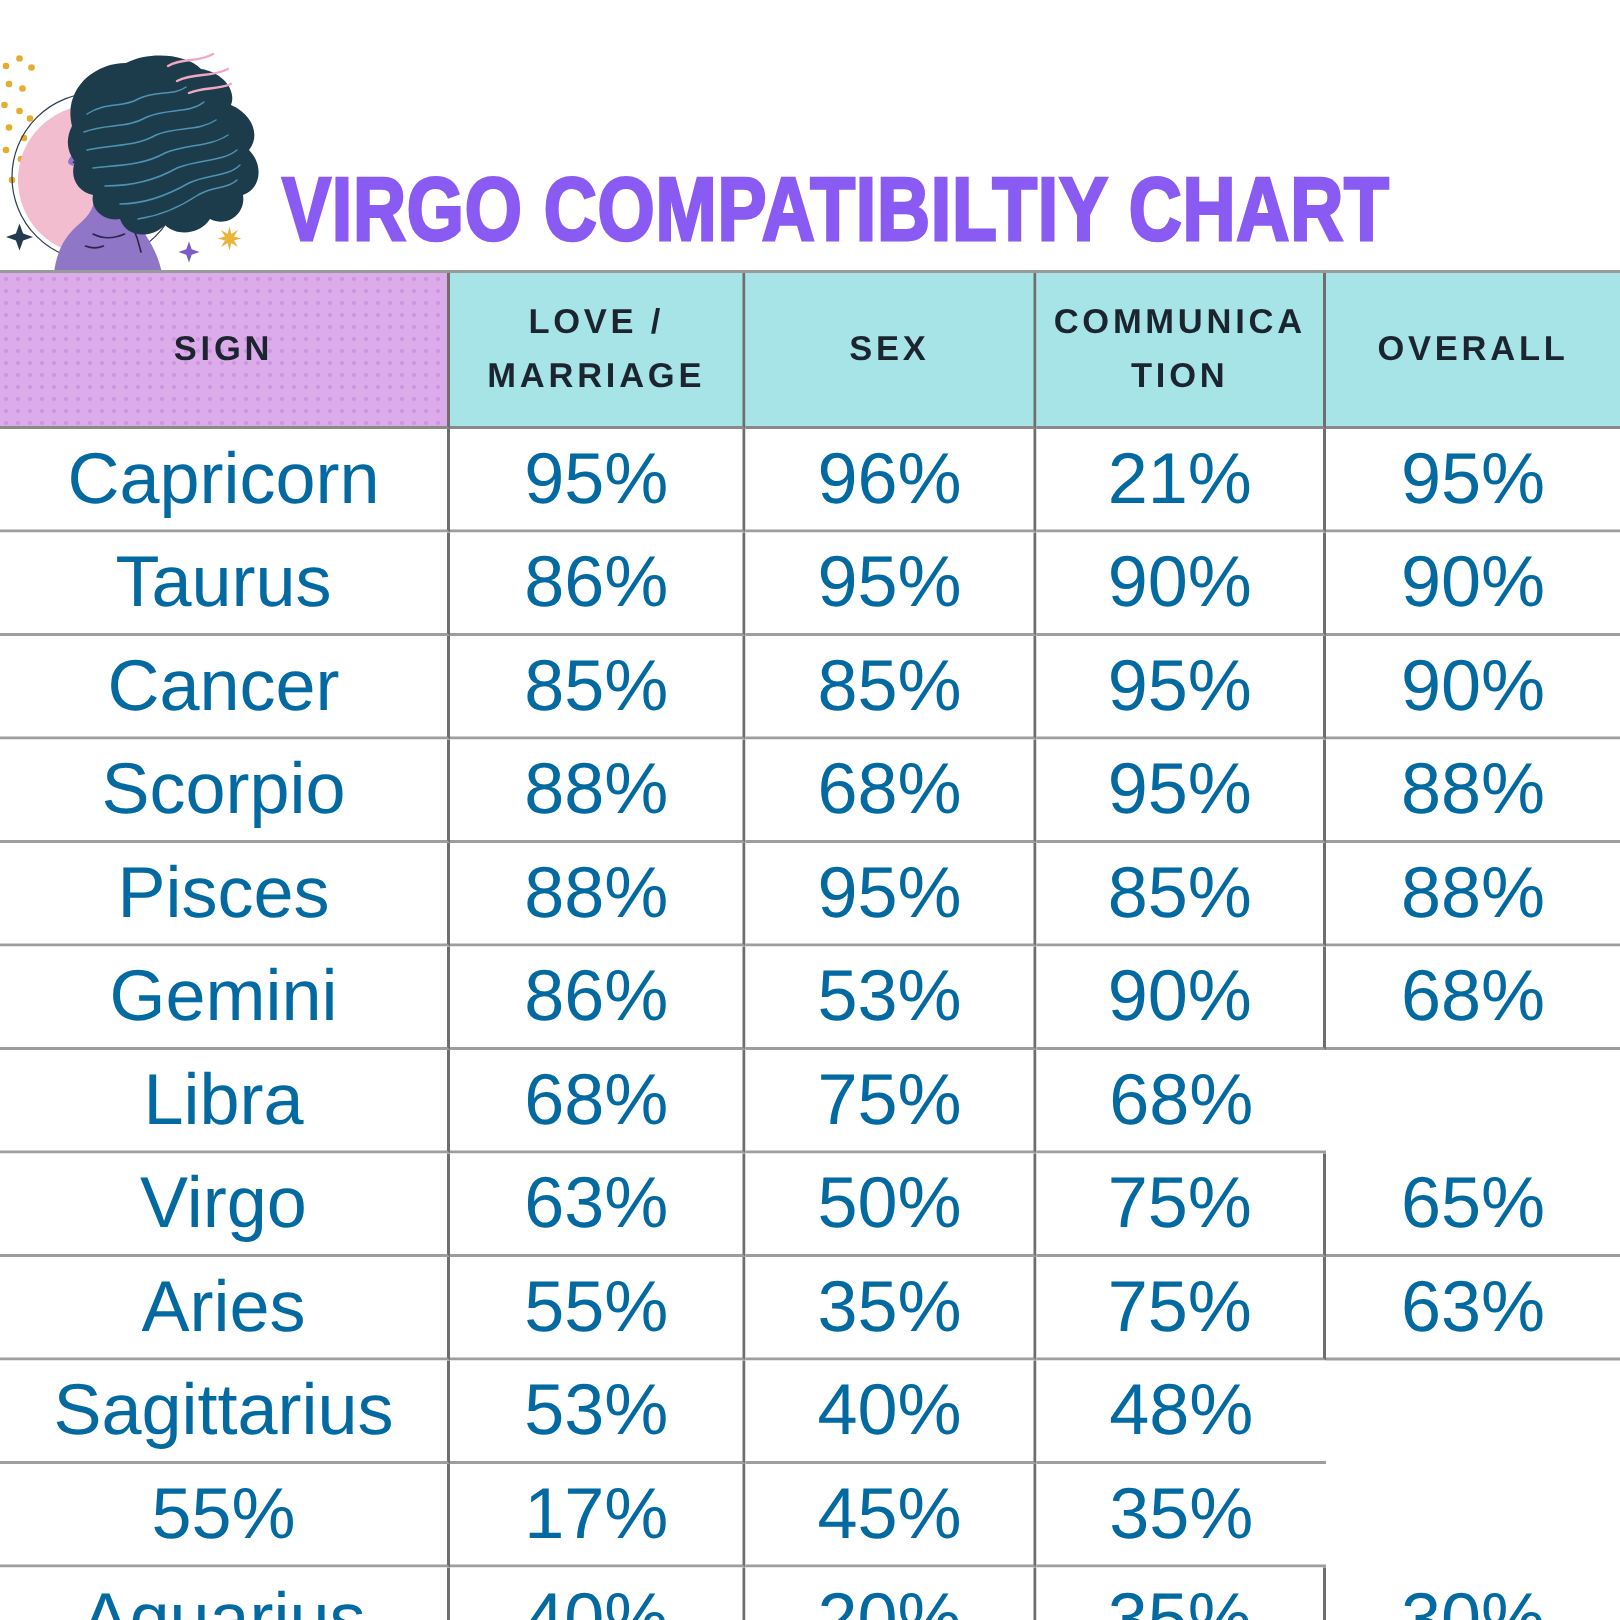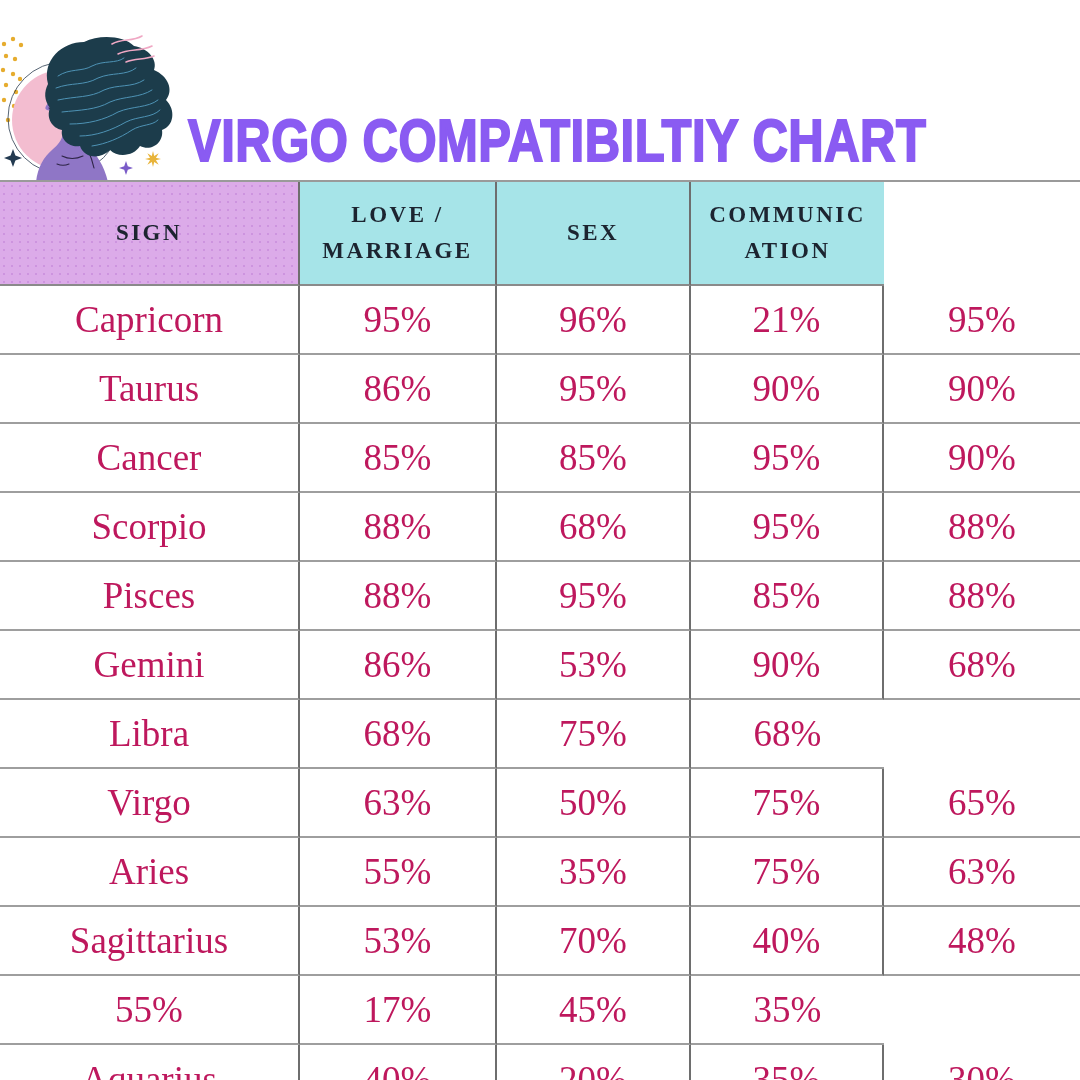--- a/index.html
+++ b/index.html
@@ -33,21 +33,20 @@
   }
   .table {
     position: absolute;
     top: 148px; left: 0;
     width: 1080px;
     border-top: 2px solid #9a9a9a;
   }
   .header-row, .row {
     display: grid;
     grid-template-columns: 300px 197px 194px 193px 1fr;
-    font-family: Liberation Serif, serif;
   }
   .th, .td {
     box-sizing: border-box;
     display: flex;
     align-items: center;
     justify-content: center;
     text-align: center;
     border-right: 2px solid #6e6e6e;
   }
   .th:last-child, .td:last-child { border-right: none; }
@@ -64,22 +63,22 @@
     overflow-wrap: anywhere;
   }
   .th-sign {
     background-color: #DCABE9;
     background-image: radial-gradient(circle, #CD94DF 1.1px, rgba(0,0,0,0) 1.5px);
     background-size: 8px 8px;
   }
   .td {
     height: 69px;
     border-bottom: 2px solid #9e9e9e;
-    font-size: 37px;
-    color: #be185d;
+    font-size: 48px;
+    color: #0369a1;
     background: #ffffff;
   }
   .row:last-child .td { border-bottom: 1px solid #9e9e9e; }
 </style>
 </head>
 <body>
 
 <div class="page">
 
   <div class="illustration">
@@ -154,20 +153,21 @@
   </div>
 
   <h1 class="title">VIRGO COMPATIBILTIY CHART</h1>
 
   <div class="table">
     <div class="header-row">
       <div class="th th-sign">SIGN</div>
       <div class="th">LOVE / MARRIAGE</div>
       <div class="th">SEX</div>
       <div class="th">COMMUNICATION</div>
+      <div class="th">OVERALL</div>
     </div>
     <div id="table-body">
   <div class="row">
     <div class="td">Capricorn</div>
     <div class="td">95%</div>
     <div class="td">96%</div>
     <div class="td">21%</div>
     <div class="td">95%</div>
   </div>
 
@@ -230,21 +230,20 @@
     <div class="td">Aries</div>
     <div class="td">55%</div>
     <div class="td">35%</div>
     <div class="td">75%</div>
     <div class="td">63%</div>
   </div>
 
   <div class="row">
     <div class="td">Sagittarius</div>
     <div class="td">53%</div>
-    <div class="td">70%</div>
     <div class="td">40%</div>
     <div class="td">48%</div>
   </div>
 
   <div class="row">
     <div class="td">55%</div>
     <div class="td">17%</div>
     <div class="td">45%</div>
     <div class="td">35%</div>
   </div>

